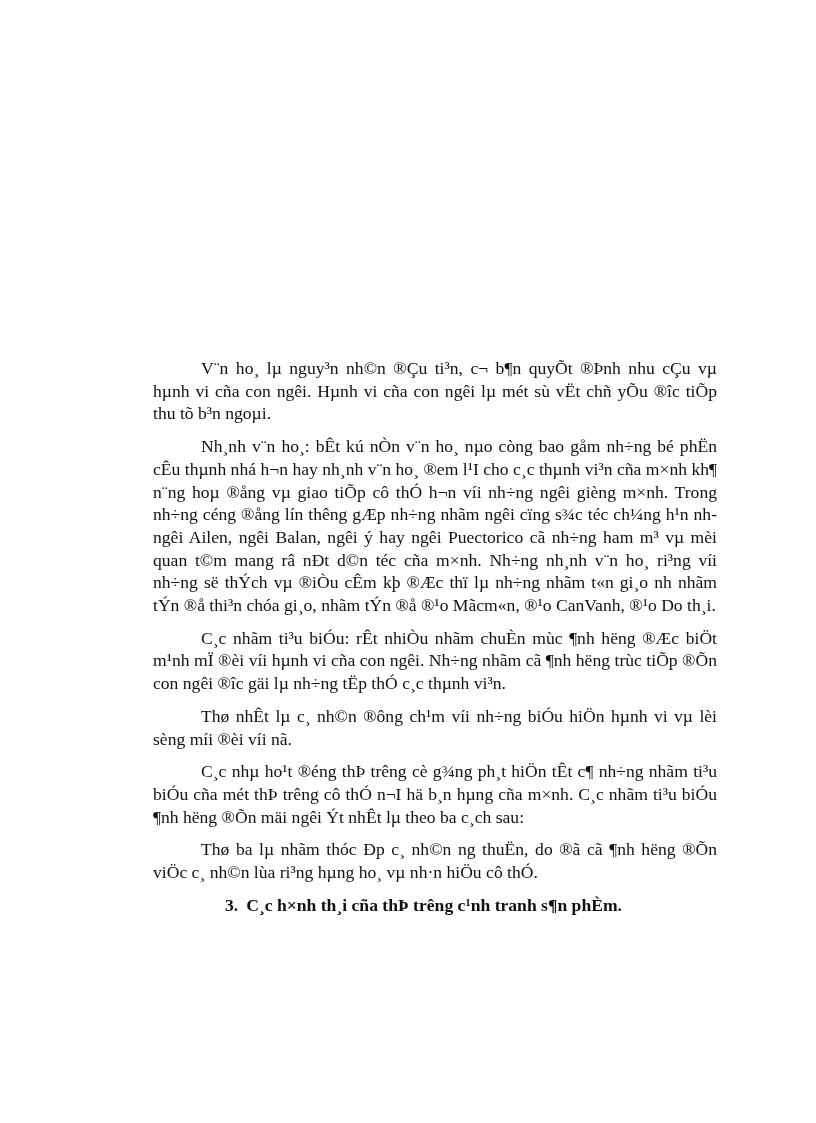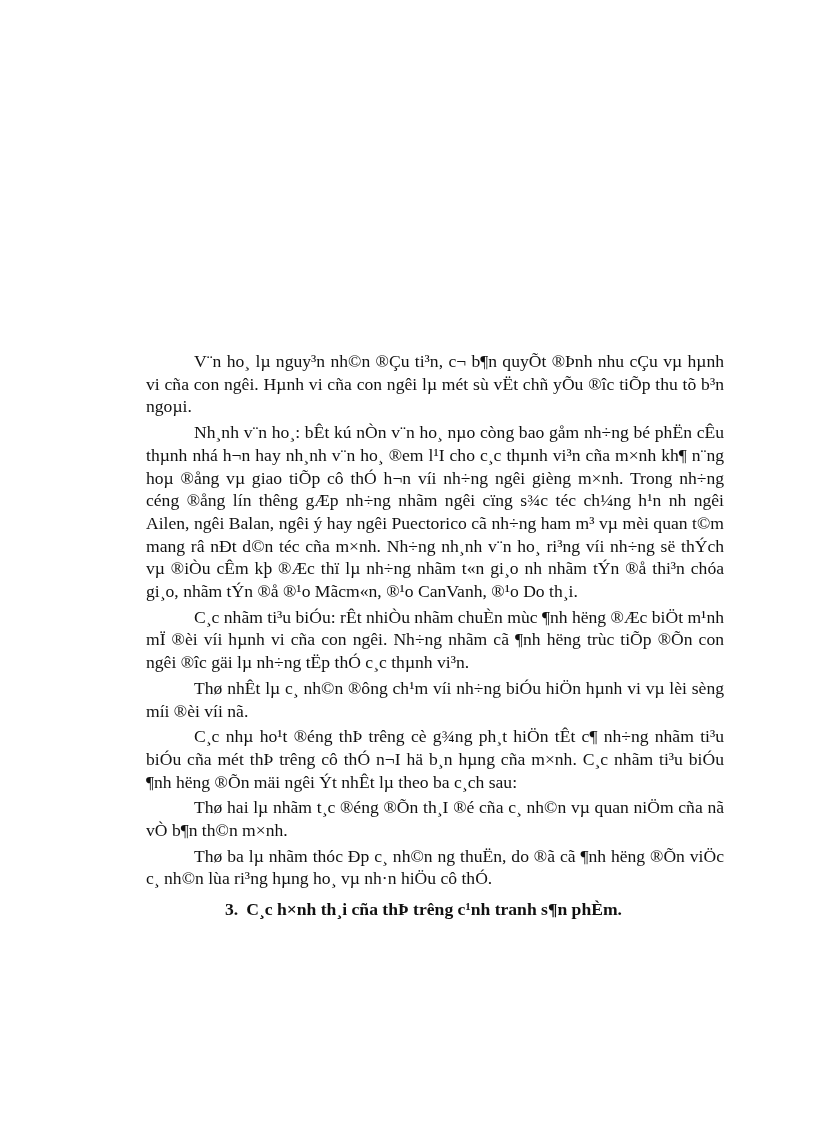--- a/index.html
+++ b/index.html
@@ -17,21 +17,21 @@
     position: absolute;
     left: 143px;
     top: 347px;
     width: 584px;
     font-family: "Liberation Serif", "DejaVu Serif", serif;
     font-size: 17.6px;
     line-height: 22.7px;
     color: #111111;
   }
   .para {
-    margin: 3px;
+    margin: 10px;
     text-indent: 48px;
     text-align: justify;
     text-align-last: left;
     word-spacing: 0px;
   }
   .para.justify-last {
     text-align-last: justify;
   }
   .heading {
     margin: 8px;
@@ -45,18 +45,17 @@
 </style>
 </head>
 <body>
 
 <div class="page">
   <p class="para">V¨n ho¸ lµ nguy³n nh©n ®Çu ti³n, c¬ b¶n quyÕt ®Þnh nhu cÇu vµ hµnh vi cña con ng­êi. Hµnh vi cña con ng­êi lµ mét sù vËt chñ yÕu ®­îc tiÕp thu tõ b³n ngoµi.</p>
   <p class="para">Nh¸nh v¨n ho¸: bÊt kú nÒn v¨n ho¸ nµo còng bao gåm nh÷ng bé phËn cÊu thµnh nhá h¬n hay nh¸nh v¨n ho¸ ®em l¹I cho c¸c thµnh vi³n cña m×nh kh¶ n¨ng hoµ ®ång vµ giao tiÕp cô thÓ h¬n víi nh÷ng ng­êi gièng m×nh. Trong nh÷ng céng ®ång lín th­êng gÆp nh÷ng nhãm ng­êi cïng s¾c téc ch¼ng h¹n nh­ ng­êi Ailen, ng­êi Balan, ng­êi ý hay ng­êi Puectorico cã nh÷ng ham m³ vµ mèi quan t©m mang râ nÐt d©n téc cña m×nh. Nh÷ng nh¸nh v¨n ho¸ ri³ng víi nh÷ng së thÝch vµ ®iÒu cÊm kþ ®Æc thï lµ nh÷ng nhãm t«n gi¸o nh­ nhãm tÝn ®å thi³n chóa gi¸o, nhãm tÝn ®å ®¹o Mãcm«n, ®¹o CanVanh, ®¹o Do th¸i.</p>
   <p class="para">C¸c nhãm ti³u biÓu: rÊt nhiÒu nhãm chuÈn mùc ¶nh h­ëng ®Æc biÖt m¹nh mÏ ®èi víi hµnh vi cña con ng­êi. Nh÷ng nhãm cã ¶nh h­ëng trùc tiÕp ®Õn con ng­êi ®­îc gäi lµ nh÷ng tËp thÓ c¸c thµnh vi³n.</p>
   <p class="para">Thø nhÊt lµ c¸ nh©n ®ông ch¹m víi nh÷ng biÓu hiÖn hµnh vi vµ lèi sèng míi ®èi víi nã.</p>
   <p class="para">C¸c nhµ ho¹t ®éng thÞ tr­êng cè g¾ng ph¸t hiÖn tÊt c¶ nh÷ng nhãm ti³u biÓu cña mét thÞ tr­êng cô thÓ n¬I hä b¸n hµng cña m×nh. C¸c nhãm ti³u biÓu ¶nh h­ëng ®Õn mäi ng­êi Ýt nhÊt lµ theo ba c¸ch sau:</p>
-  <p class="para">Thø hai lµ nhãm t¸c ®éng ®Õn th¸I ®é cña c¸ nh©n vµ quan niÖm cña nã vÒ b¶n th©n m×nh.</p>
   <p class="para">Thø ba lµ nhãm thóc Ðp c¸ nh©n ng­ thuËn, do ®ã cã ¶nh h­ëng ®Õn viÖc c¸ nh©n lùa ri³ng hµng ho¸ vµ nh·n hiÖu cô thÓ.</p>
   <p class="heading">
     <span class="num">3.</span><span>C¸c h×nh th¸i cña thÞ tr­êng c¹nh tranh s¶n phÈm.</span>
   </p>
 </div>
 
 </body></html>

